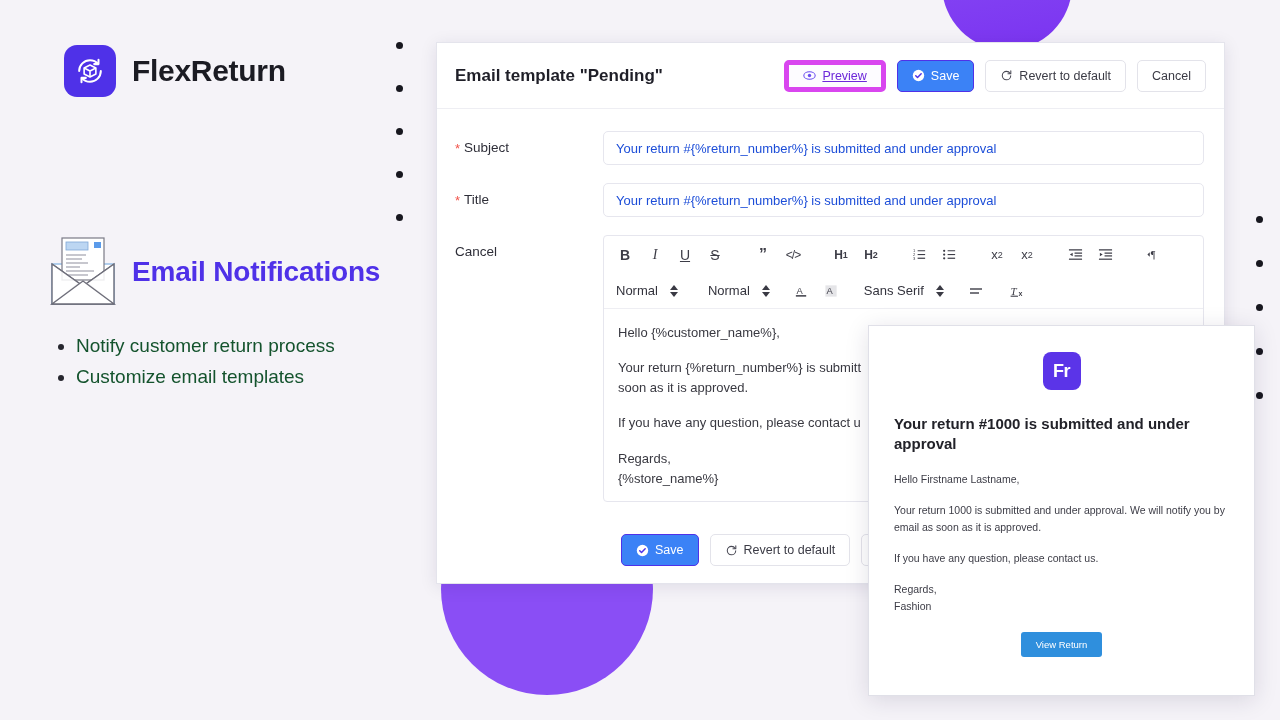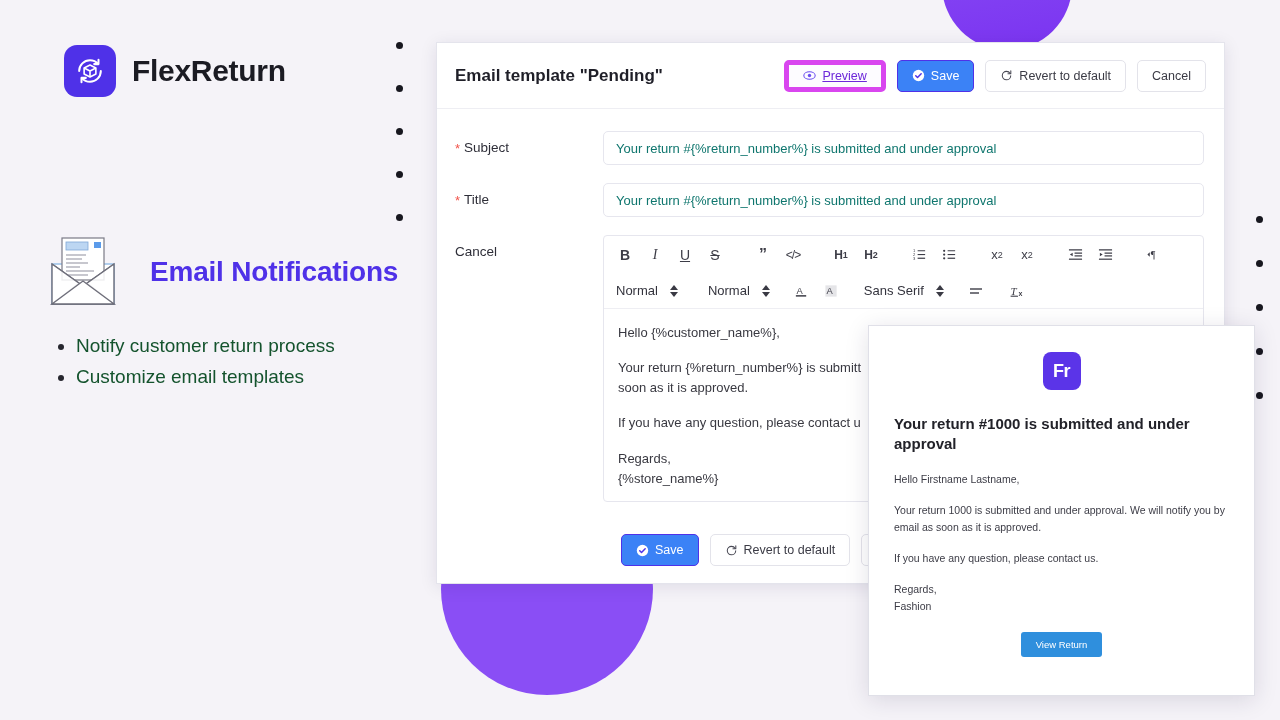--- a/index.html
+++ b/index.html
@@ -81,21 +81,21 @@
   }
 
   .feature {
     position: absolute;
     left: 42px; top: 236px;
     width: 390px;
   }
   .feature-head {
     display: flex;
     align-items: center;
-    gap: 30px;
+    gap: 12px;
     text-align: right;
   }
   .env-icon { width: 78px; height: 72px; flex: 0 0 auto; }
   .feature-title {
     font-size: 28px;
     font-weight: 700;
     color: #4f31e8;
     letter-spacing: -0.2px;
   }
   .feature-list {
@@ -189,21 +189,21 @@
     gap: 4px;
   }
   .req { color: #f2544b; font-size: 13px; line-height: 1.35; }
   .text-input {
     flex: 1 1 auto;
     height: 34px;
     border: 1px solid #e6e6ee;
     border-radius: 5px;
     padding: 0 12px;
     font-size: 13px;
-    color: #0f766e;
+    color: #1d4ed8;
     font-family: "Liberation Sans", sans-serif;
     background: #fff;
     outline: none;
   }
   .text-input::placeholder { color: #6c6c7a; }
 
   
   .editor-wrap {
     flex: 1 1 auto;
     border: 1px solid #e6e6ee;

